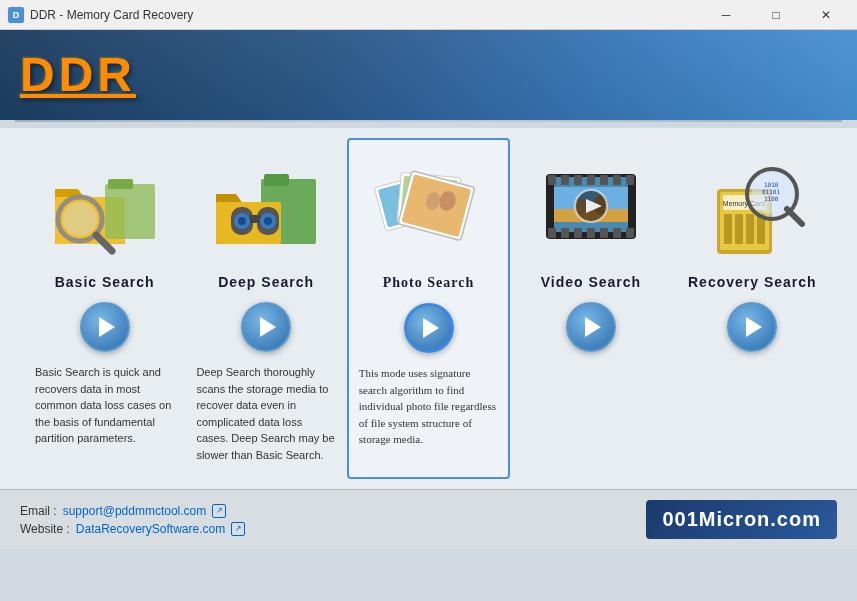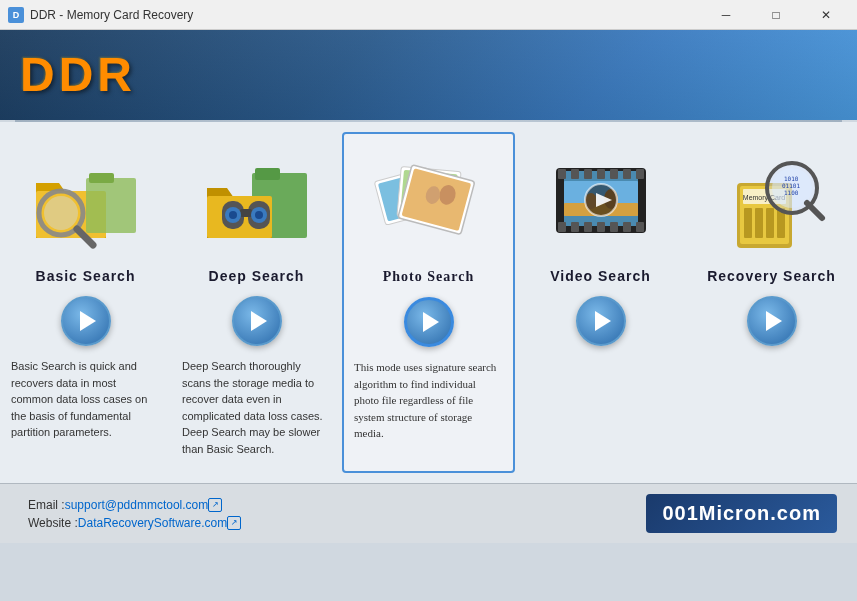--- a/index.html
+++ b/index.html
@@ -79,36 +79,38 @@
       flex-direction: column;
       z-index: 1;
     }
     .logo-ddr {
       font-size: 48px;
       font-weight: bold;
       color: #ff8c00;
       text-shadow: 2px 2px 4px rgba(0,0,0,0.5), -1px -1px 2px rgba(255,200,0,0.3);
       line-height: 1;
       letter-spacing: 4px;
+      text-decoration: underline;
     }
     .logo-subtitle {
       font-size: 18px;
       font-weight: bold;
       color: #a0c8f0;
       margin-top: 2px;
       letter-spacing: 1px;
     }
 
     
     .cards-container {
       display: flex;
       gap: 0;
       justify-content: center;
-      padding: 10px 0;
+      padding: 10px 24px;
       background: #e8edf2;
+      margin-top: 6px;
     }
 
     .card {
       flex: 1;
       display: flex;
       flex-direction: column;
       align-items: center;
       padding: 15px 10px;
       cursor: pointer;
       border: 1px solid transparent;
@@ -178,23 +180,23 @@
       height: 60px;
     }
     .footer-links {
       display: flex;
       flex-direction: column;
       gap: 4px;
     }
     .footer-row {
       display: flex;
       align-items: flex-end;
+      gap: 6px;
       font-size: 12px;
       color: #333;
-      margin-left: 8px;
     }
     .footer-link {
       color: #0066cc;
       text-decoration: none;
       font-size: 12px;
     }
     .external-icon {
       width: 14px;
       height: 14px;
       border: 1.5px solid #0066cc;

